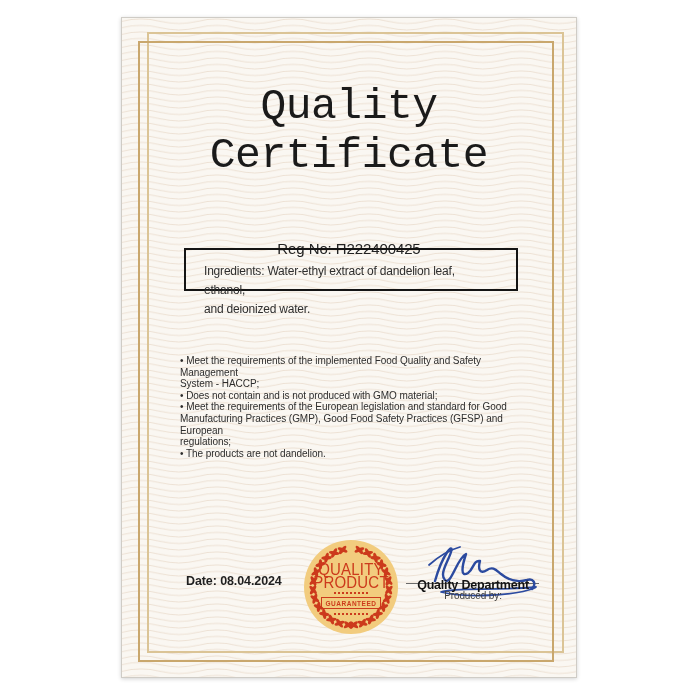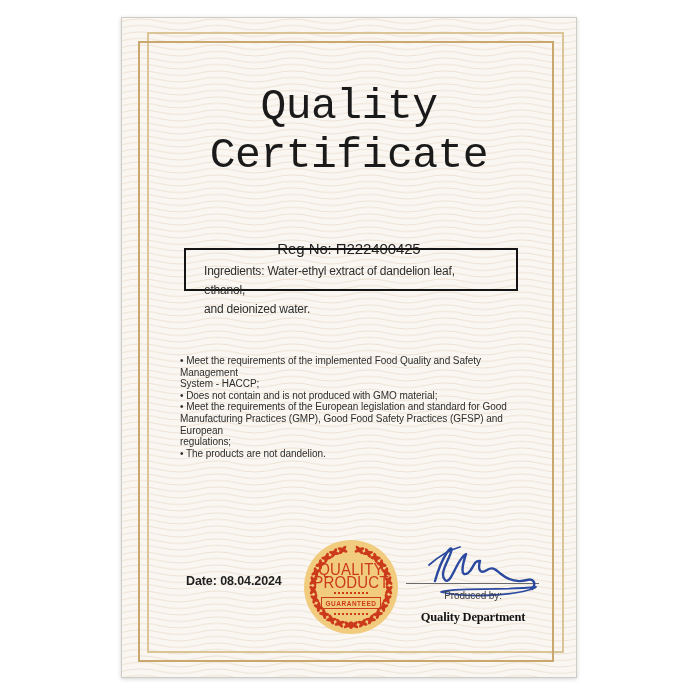--- a/index.html
+++ b/index.html
@@ -63,22 +63,22 @@
   .bdots{width:34px;border-top:2px dotted var(--badge-red);margin-top:4px;}
   .bguar{margin-top:3px;border:1px solid var(--badge-red);
     font-size:6.5px;font-weight:bold;letter-spacing:0.5px;padding:2px 4px 1px 4px;}
   .sign-line{left:284px;top:565px;width:133px;height:0;border-top:1px solid #6b6b6b;}
   .signature{left:297px;top:521px;width:126px;height:62px;}
   .signature path{fill:none;stroke:var(--signature-blue);
     stroke-width:2.4;stroke-linecap:round;stroke-linejoin:round;}
   .signature path.thin{stroke-width:1.8;}
   .produced{left:285px;top:572px;width:132px;text-align:center;
     font-size:10px;color:#3c3c3c;letter-spacing:-0.1px;}
-  .dept{left:285px;top:592px;width:132px;text-align:center;
-    font-size:12.5px;font-weight:bold;letter-spacing:-0.2px;color:#141414;font-family:Liberation Serif, serif;}
+  .dept{left:285px;top:560px;width:132px;text-align:center;
+    font-size:12.5px;font-weight:bold;letter-spacing:-0.2px;color:#141414;}
 </style>
 </head>
 <body>
 
 <div class="stage">
   <div class="paper">
 
     <svg class="waves" xmlns="http://www.w3.org/2000/svg">
       <defs>
         <pattern id="wavep" width="76" height="6.5" patternUnits="userSpaceOnUse">

